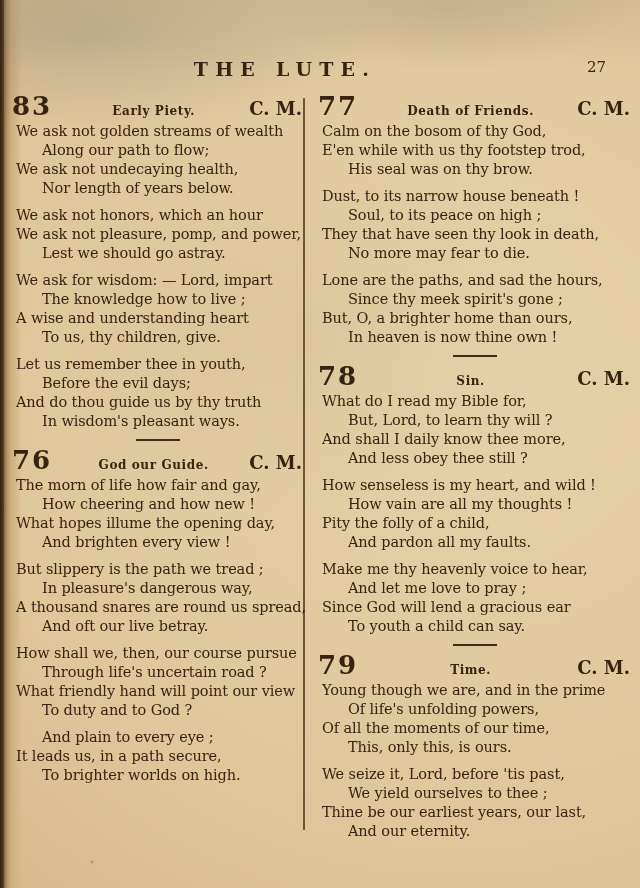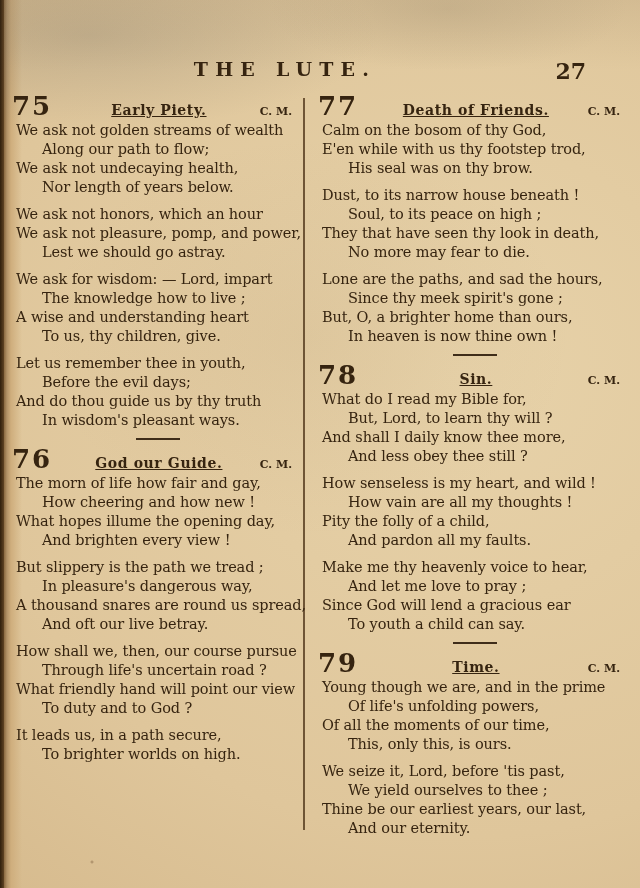--- a/index.html
+++ b/index.html
@@ -18,54 +18,54 @@
       radial-gradient(55% 30% at 48% 38%, rgba(160,130,90,.10), rgba(160,130,90,0) 75%),
       linear-gradient(180deg, rgba(120,100,75,.12) 0, rgba(120,100,75,0) 70px),
       linear-gradient(90deg, #3a2712 0px, #7b5a33 3px, #b29267 7px, #cfae7d 11px, rgba(207,174,125,0) 22px),
       radial-gradient(140% 95% at 72% 42%, #e7d2a9 0%, var(--paper,#dfc69b) 55%, #d5b98c 85%, #c9ad80 100%);
   }
   .page-header{position:absolute;top:58px;left:30px;right:30px;height:30px;}
   .page-title{
     position:absolute;left:0;right:70px;text-align:center;
     font-weight:700;font-size:19px;letter-spacing:.38em;
   }
-  .page-number{position:absolute;right:24px;top:0;font-weight:700;font-size:22px;}
+  .page-number{position:absolute;right:4px;top:0;font-weight:400;font-size:15px;}
   .column-rule{
     position:absolute;left:303px;top:98px;width:2px;height:732px;
     background:var(--rule,#5a4123);opacity:.85;
   }
   .columns{position:absolute;top:94px;left:12px;right:8px;display:flex;}
   .col{box-sizing:border-box;}
   .col-left{width:292px;}
   .col-right{flex:1;padding-left:14px;}
   .hymn-head{display:flex;align-items:baseline;margin:0 0 3px 0;}
   .hymn-number{font-size:26px;line-height:24px;font-weight:700;width:46px;letter-spacing:2px;}
-  .hymn-title{flex:1;text-align:center;font-weight:700;font-size:14px;letter-spacing:.6px;text-decoration:underline;}
-  .hymn-meter{font-weight:700;font-size:11px;padding-right:12px;}
+  .hymn-title{flex:1;text-align:center;font-weight:700;font-size:12px;letter-spacing:.6px;}
+  .hymn-meter{font-weight:700;font-size:18px;padding-right:2px;}
   .verse{margin:0 0 8px 4px;}
   .verse-line{display:block;font-size:14.5px;line-height:19px;white-space:nowrap;letter-spacing:-.1px;}
   .verse-line.indent{padding-left:26px;}
   .hymn-divider{width:44px;border:0;border-top:2px solid #3f2d19;margin:5px auto 7px auto;}
   .binding-edge{position:absolute;left:0;top:0;bottom:0;width:4px;background:linear-gradient(90deg,#2c1c0b,#573c1e);opacity:.85;}
 </style>
 </head>
 <body style="--paper: #dfc69b; --ink: #362410; --rule: #5a4123;">
 
 <div class="page">
   <div class="binding-edge"></div>
   <div class="page-header">
     <div class="page-title">THE LUTE.</div>
     <div class="page-number">27</div>
   </div>
   <div class="column-rule"></div>
   <div class="columns">
     <div class="col col-left">
         <section class="hymn">
           <div class="hymn-head">
-            <span class="hymn-number">75</span>
+            <span class="hymn-number">83</span>
             <span class="hymn-title">Early Piety.</span>
             <span class="hymn-meter">C. M.</span>
           </div>
           <p class="verse">
             <span class="verse-line">We ask not golden streams of wealth</span>
             <span class="verse-line indent">Along our path to flow;</span>
             <span class="verse-line">We ask not undecaying health,</span>
             <span class="verse-line indent">Nor length of years below.</span>
           </p>
           <p class="verse">
@@ -105,20 +105,21 @@
             <span class="verse-line">A thousand snares are round us spread,</span>
             <span class="verse-line indent">And oft our live betray.</span>
           </p>
           <p class="verse">
             <span class="verse-line">How shall we, then, our course pursue</span>
             <span class="verse-line indent">Through life's uncertain road ?</span>
             <span class="verse-line">What friendly hand will point our view</span>
             <span class="verse-line indent">To duty and to God ?</span>
           </p>
           <p class="verse">
+            <span class="verse-line indent">And plain to every eye ;</span>
             <span class="verse-line">It leads us, in a path secure,</span>
             <span class="verse-line indent">To brighter worlds on high.</span>
           </p>
         </section>
       </div>
     <div class="col col-right">
         <section class="hymn">
           <div class="hymn-head">
             <span class="hymn-number">77</span>
             <span class="hymn-title">Death of Friends.</span>

